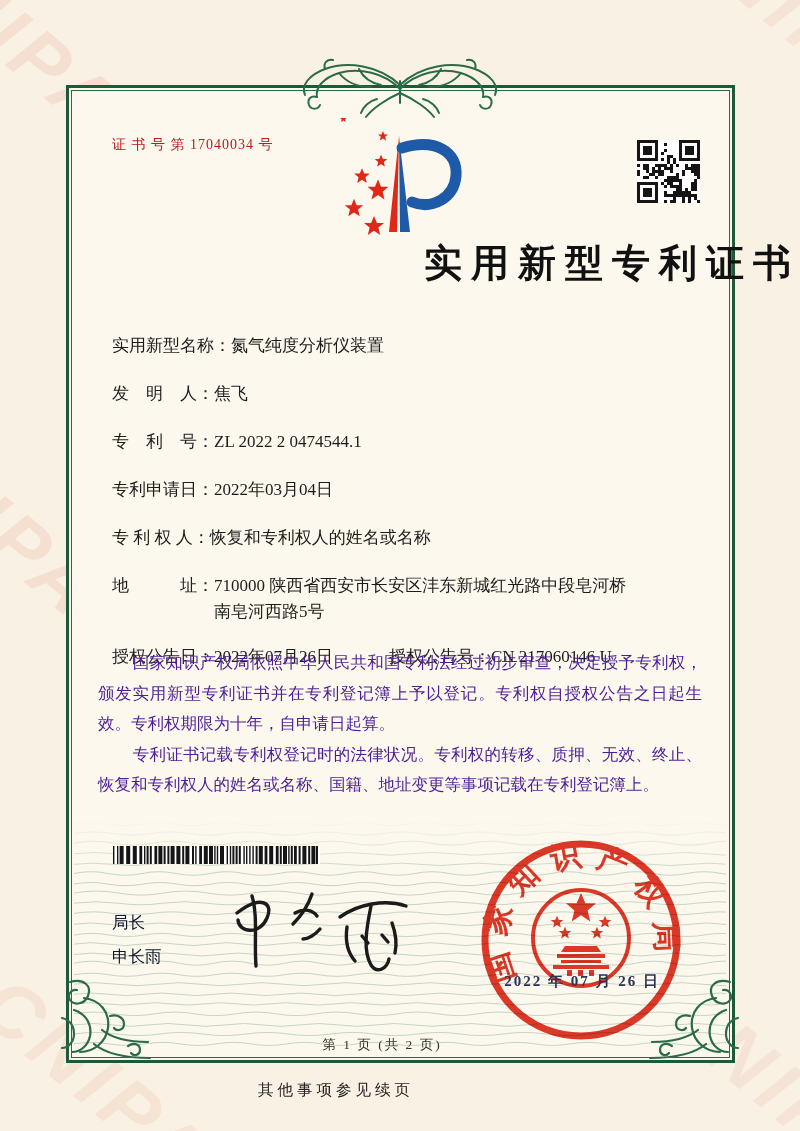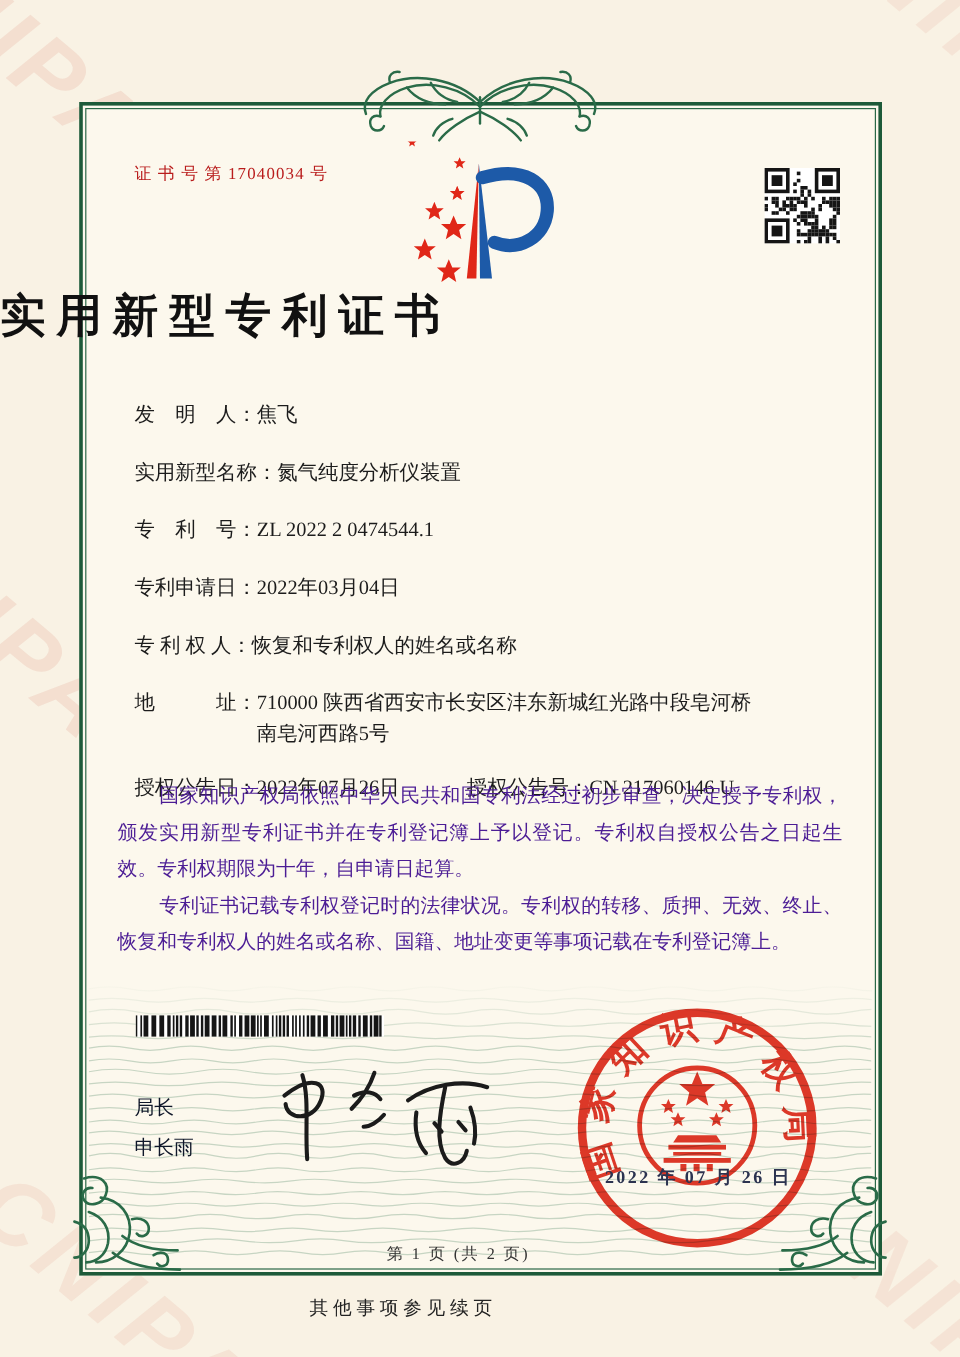--- a/index.html
+++ b/index.html
@@ -29,21 +29,21 @@
   .frame-inner{
     position:absolute;left:2px;top:2px;right:2px;bottom:2px;
     border:1px solid #2a6847;
   }
   .cert-no{
     position:absolute;left:112px;top:136px;
     font-size:14px;letter-spacing:1px;color:#b91c1c;
   }
   .title{
     position:absolute;left:0;top:238px;width:800px;
-    text-align:left;font-size:38px;font-weight:bold;
+    text-align:right;font-size:38px;font-weight:bold;
     letter-spacing:9px;color:#111;
   }
   .fields{position:absolute;left:112px;top:334px;width:586px;font-size:17px;}
   .frow{display:flex;margin-bottom:25px;line-height:23px;}
   .frow .lab{white-space:pre;flex:0 0 auto;}
   .frow .val{white-space:pre-wrap;}
   .addr2{padding-left:102px;line-height:23px;margin-top:-22px;margin-bottom:22px;}
   .frow.double .pair2{margin-left:56px;display:flex;}
   .paras{
     position:absolute;left:98px;top:648px;width:604px;
@@ -304,26 +304,26 @@
     <rect x="36" y="60" width="3" height="3" fill="#151515"></rect>
     <rect x="45" y="60" width="3" height="3" fill="#151515"></rect>
     <rect x="51" y="60" width="3" height="3" fill="#151515"></rect>
     <rect x="60" y="60" width="3" height="3" fill="#151515"></rect>
   </svg>
 
 <div class="title">实用新型专利证书</div>
 
 <div class="fields">
   <div class="frow">
+    <span class="lab">实用新型名称：</span>
+    <span class="val">氮气纯度分析仪装置</span>
+  </div>
+  <div class="frow">
     <span class="lab">发　明　人：</span>
     <span class="val">焦飞</span>
-  </div>
-  <div class="frow">
-    <span class="lab">实用新型名称：</span>
-    <span class="val">氮气纯度分析仪装置</span>
   </div>
   <div class="frow">
     <span class="lab">专　利　号：</span>
     <span class="val">ZL 2022 2 0474544.1</span>
   </div>
   <div class="frow">
     <span class="lab">专利申请日：</span>
     <span class="val">2022年03月04日</span>
   </div>
   <div class="frow">

